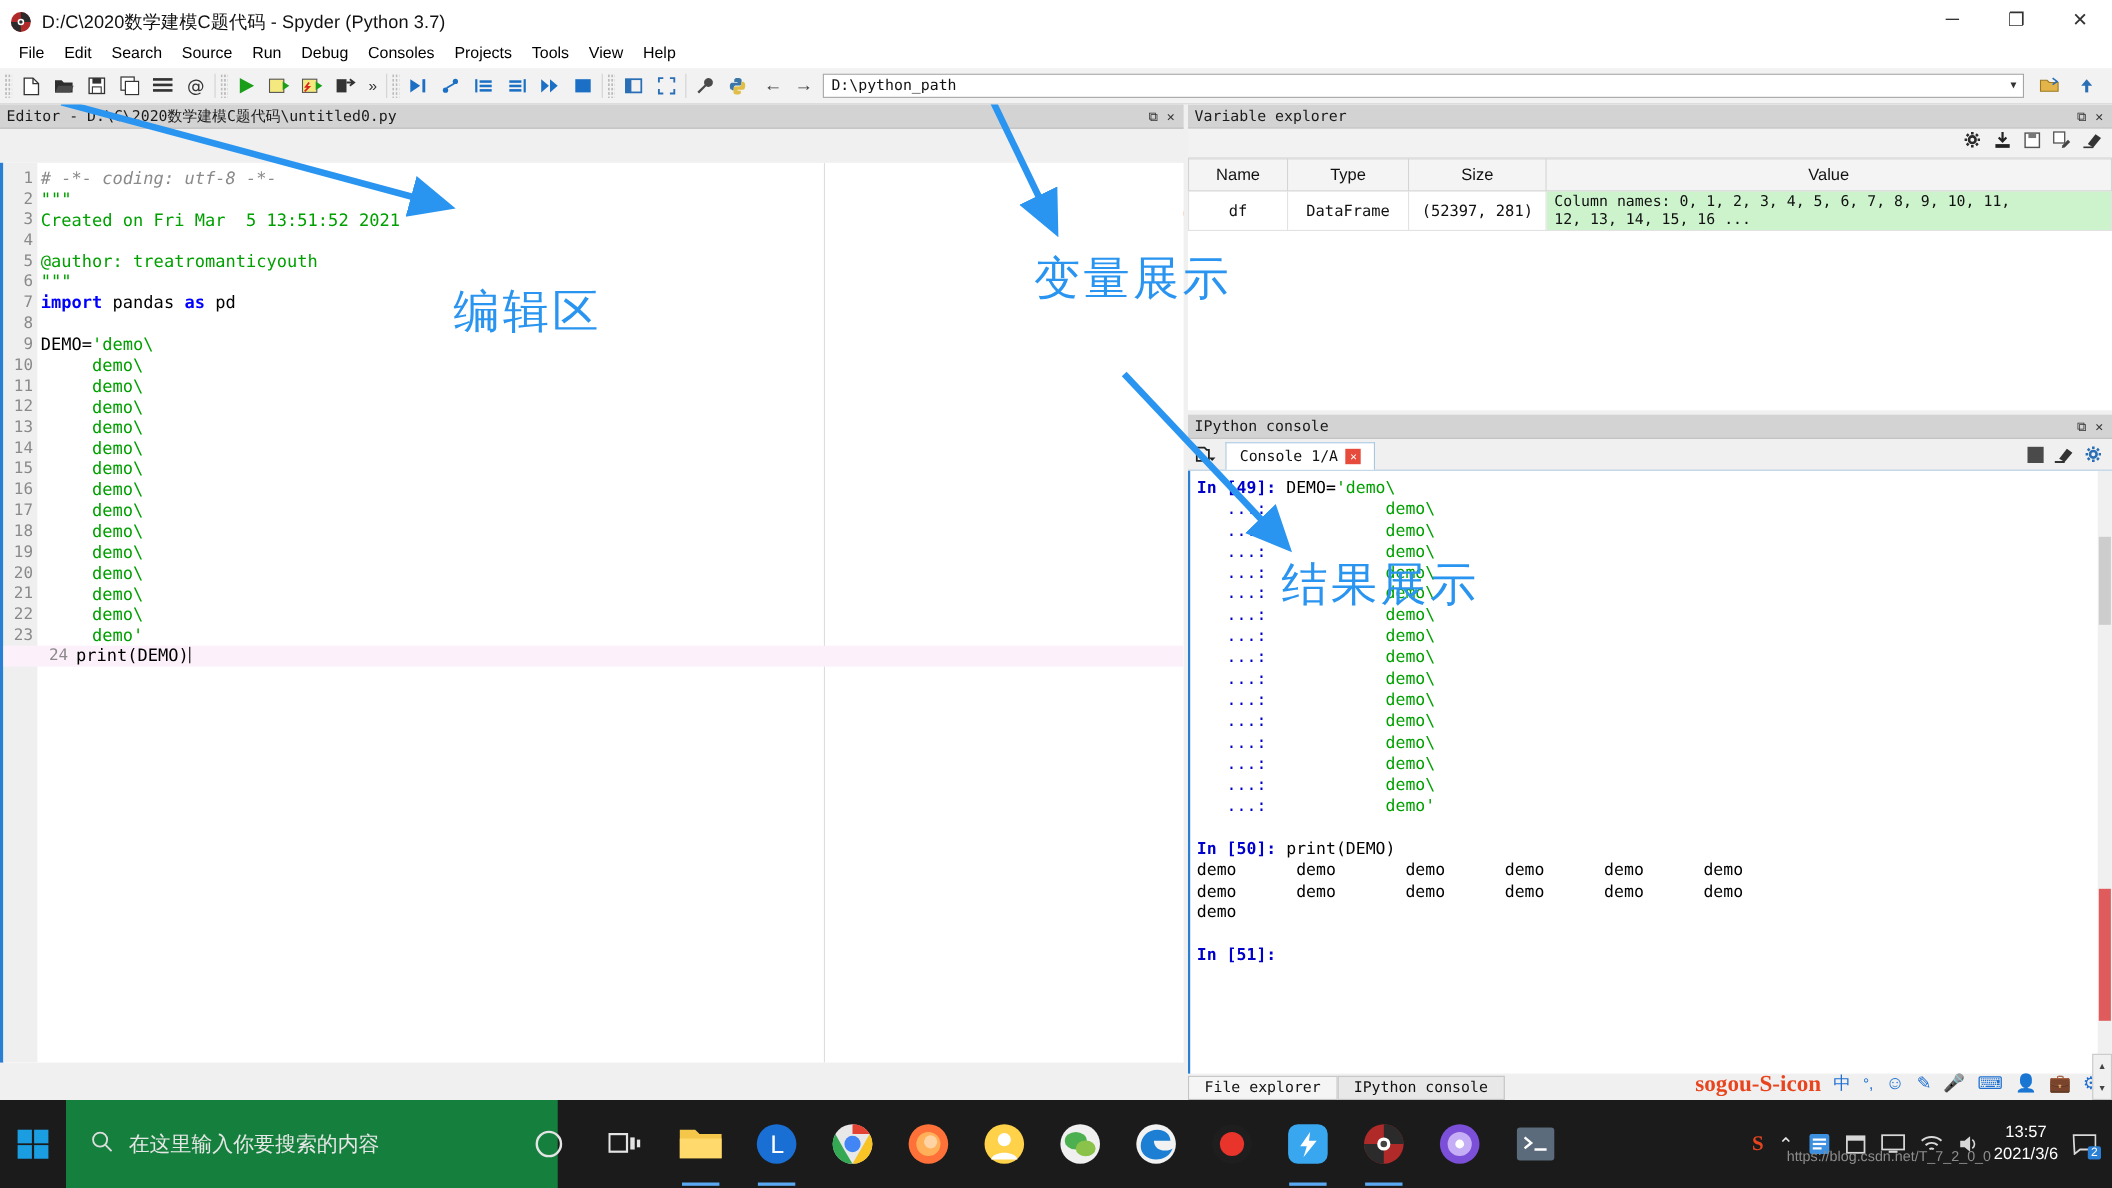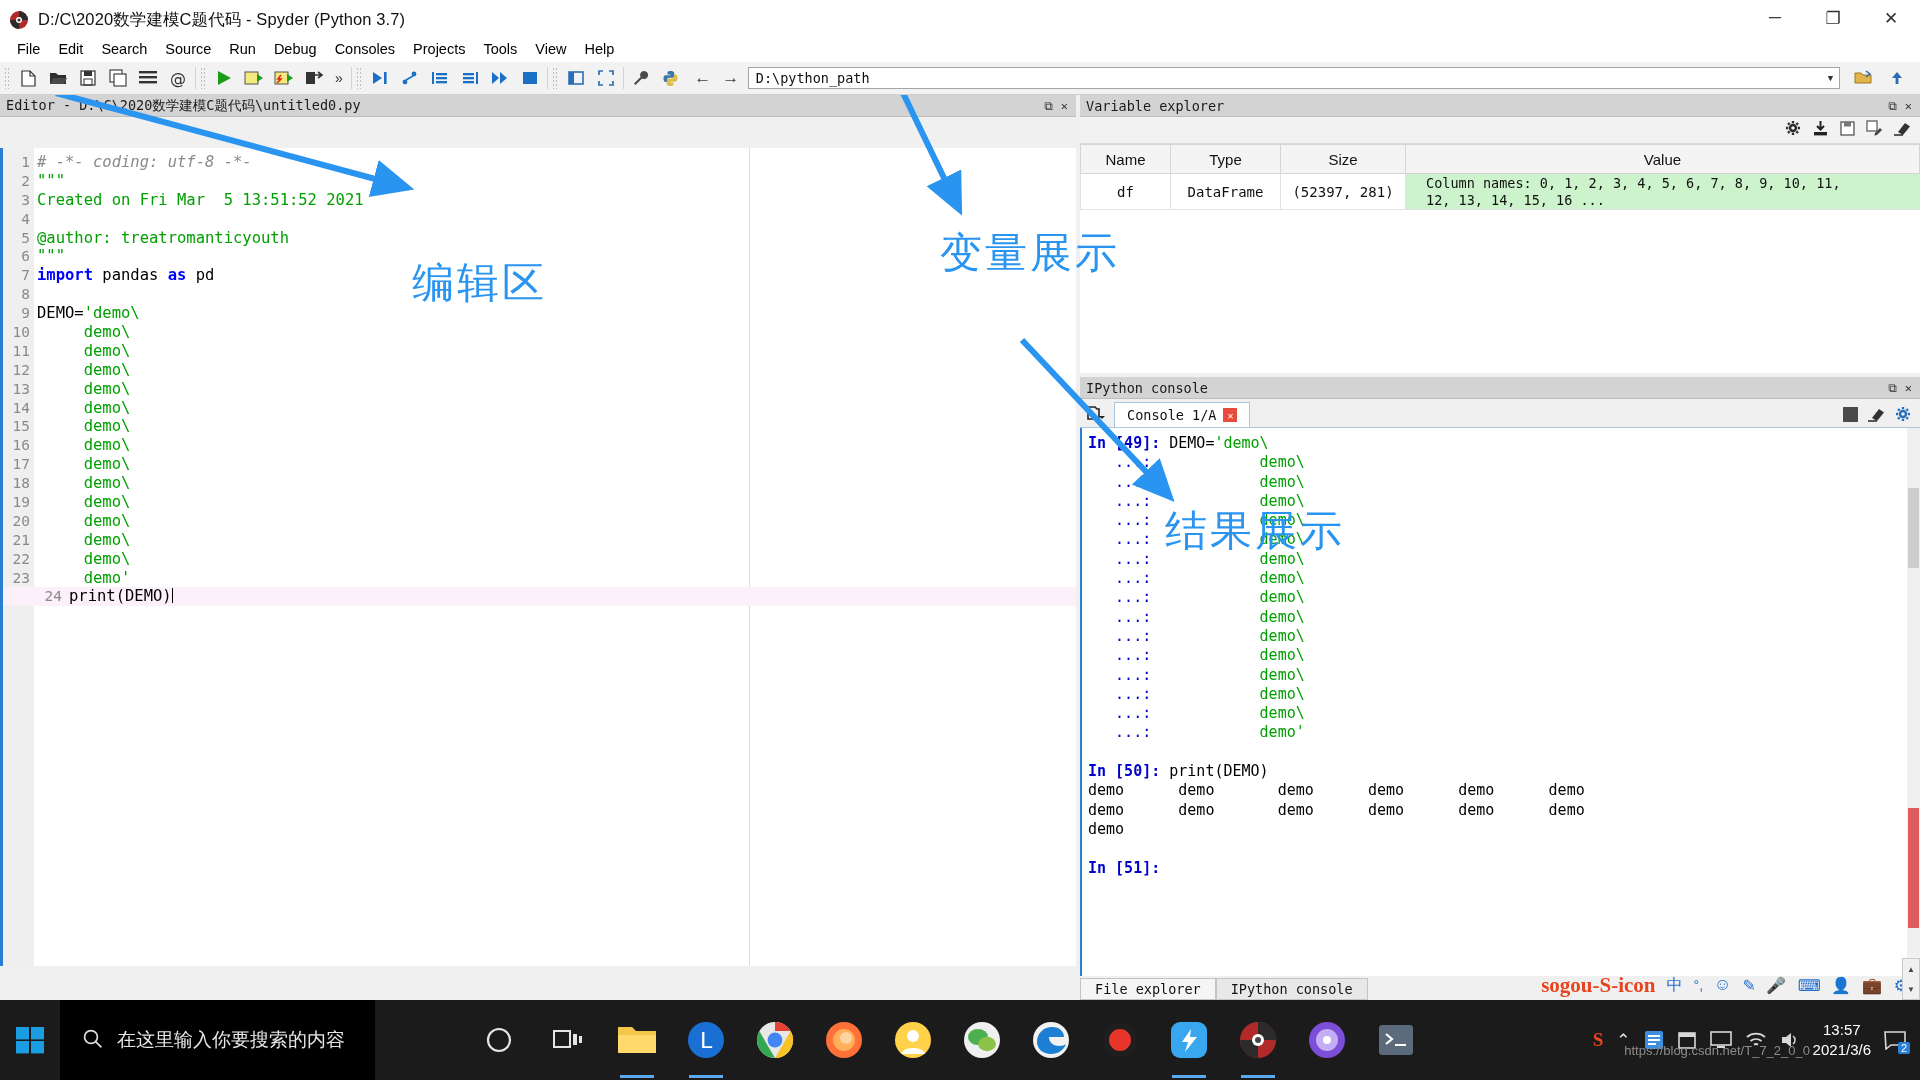--- a/index.html
+++ b/index.html
@@ -119,21 +119,21 @@
                  gap: 10px; padding-right: 8px; border-bottom:1px solid #dcdcdc;}
   .vtbl { width: 100%; border-collapse: collapse; table-layout: fixed; }
   .vtbl th {
     background: #f4f4f4; border: 1px solid #d4d4d4; height: 29px;
     font-family: "Liberation Sans", sans-serif; font-size: 15px; font-weight: 400; color: #111;
   }
   .vtbl td {
     border: 1px solid #e2e2e2; height: 36px; font-family: "DejaVu Sans Mono", monospace;
     font-size: 14px; color: #111; text-align: center; vertical-align: middle;
   }
-  .vtbl td.val { background: #ccf3cc; text-align: left; padding-left: 20px; line-height: 17px; font-size:13.5px; }
+  .vtbl td.val { background: #ccf3cc; text-align: left; padding-left: 7px; line-height: 17px; font-size:13.5px; }
 
   .console-pane { position: absolute; left: 0; top: 282px; width: 840px; height: 623px; }
   .console-tabstrip { height: 29px; background:#f0f0f0; display:flex; align-items:flex-end; border-bottom:1px solid #a8c7e0;}
   .ctab { height: 25px; display:flex; align-items:center; gap:7px; padding: 0 12px;
           font-family:"DejaVu Sans Mono", monospace; font-size:13.5px; background:#fff;
           border:1px solid #a8c7e0; border-bottom:none; color:#111; }
   .ctab .x { width:14px;height:14px;display:flex;align-items:center;justify-content:center;font-size:10px;background:#e74b3c;color:#fff;}
   .console-right { margin-left:auto; display:flex; align-items:center; gap:9px; padding-right:8px; }
   .console-body {
     position: absolute; left: 0; top: 29px; right: 0; bottom: 24px; background:#fff;
@@ -158,21 +158,21 @@
   .vscroll .thumb { position:absolute; left:1px; width:11px; background:#cdcdcd; }
 
   
   .anno { position: absolute; color: #2a95f0; font-size: 42px; font-weight: 400;
           font-family: "Liberation Sans", sans-serif; letter-spacing: 3px; pointer-events:none; }
   .arrow-svg { position: absolute; left:0; top:0; pointer-events:none; }
 
   
   .taskbar { position: absolute; left: 0; bottom: 0; width: 1920px; height: 80px; background: #1b1b1b; }
   .start-btn { position:absolute; left:0; top:0; width:60px; height:80px; display:flex;align-items:center;justify-content:center; }
-  .search-box { position:absolute; left:60px; top:0; width:315px; height:80px; background:#000000;
+  .search-box { position:absolute; left:60px; top:0; width:447px; height:80px; background:#15803d;
                 display:flex; align-items:center; gap:14px; padding-left:22px; }
   .search-box .txt { color:#e6e6e6; font-size:19px; font-family:"Liberation Sans", sans-serif; }
   .tb-icons { position:absolute; left:470px; top:0; height:80px; display:flex; align-items:center; gap:11px; }
   .tbi { width:58px; height:58px; display:flex; align-items:center; justify-content:center; position:relative;}
   .tbi .under { position:absolute; bottom:-9px; left:12px; width:34px; height:3px; background:#5aa9f2; }
   .tray { position:absolute; right:0; top:0; height:80px; display:flex; align-items:center; gap:13px; padding-right:14px; }
   .tray .ti { color:#e8e8e8; font-size:17px; display:flex; align-items:center; }
   .clock { color:#fff; font-size:15px; line-height:20px; text-align:center; font-family:"Liberation Sans", sans-serif; }
   .watermark { position:absolute; right:110px; bottom:22px; color:#8d8d8d; font-size:13px;
                font-family:"Liberation Sans", sans-serif; white-space:nowrap;margin-top:24px; }

